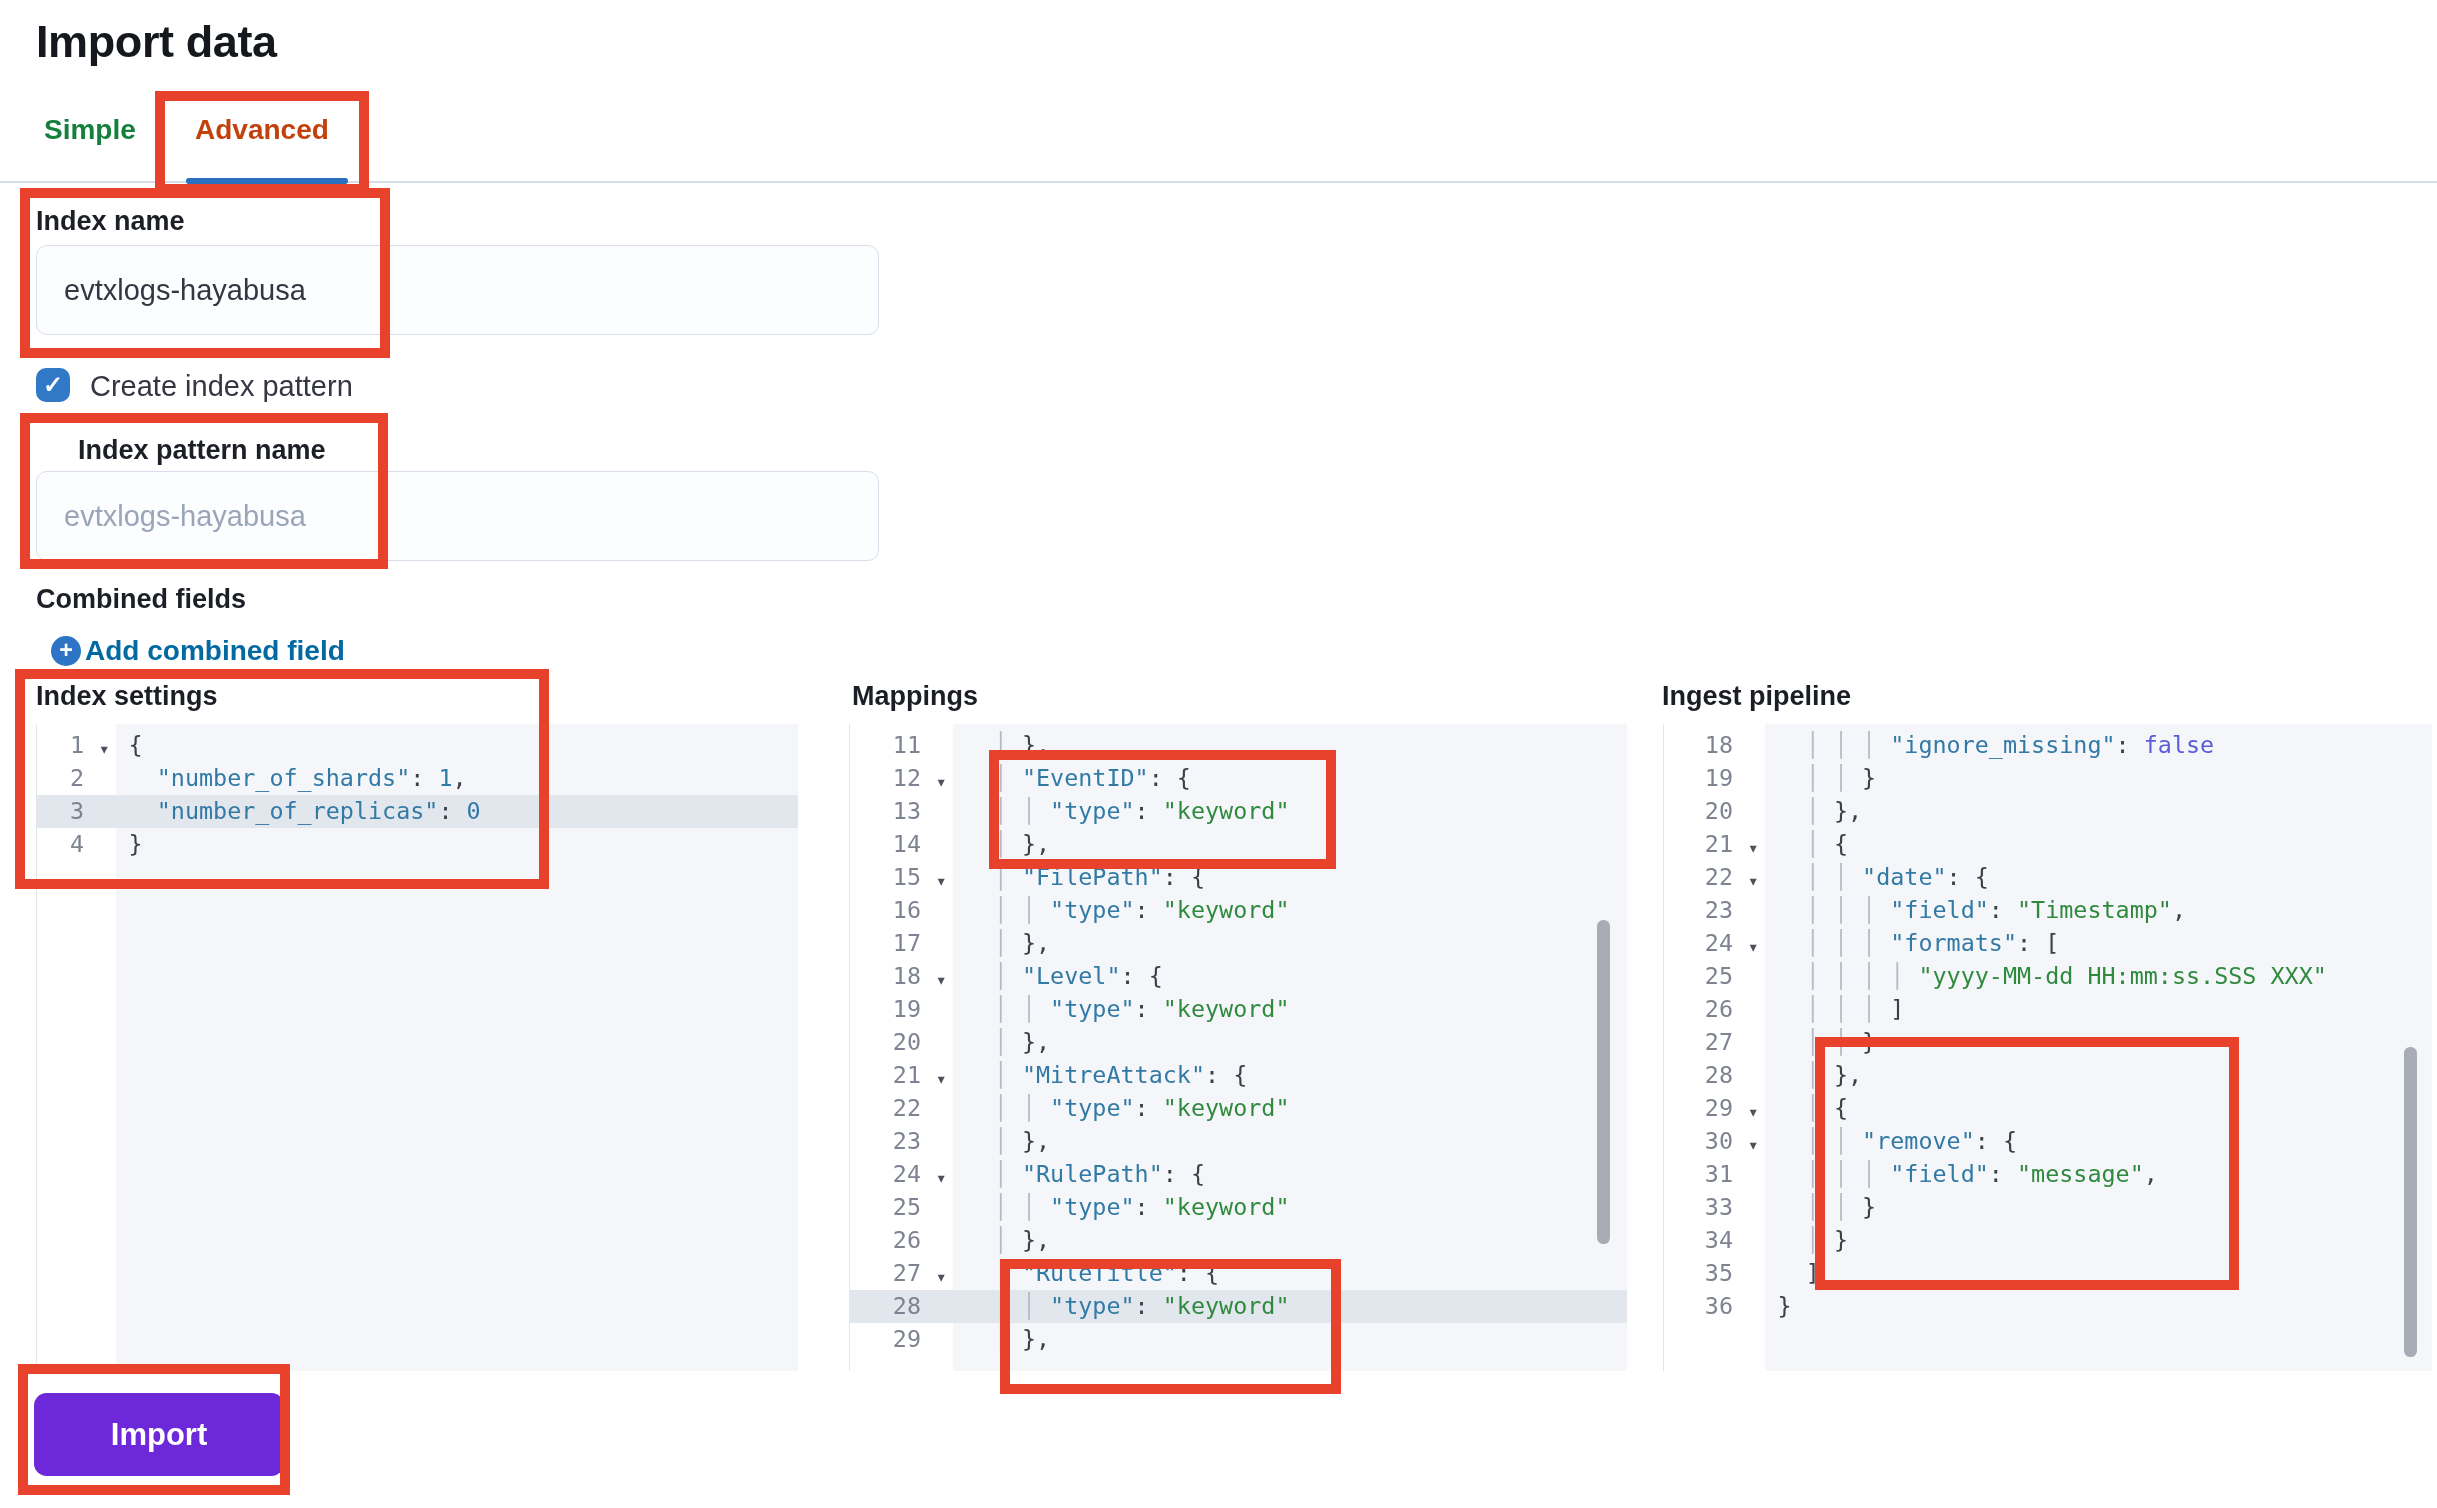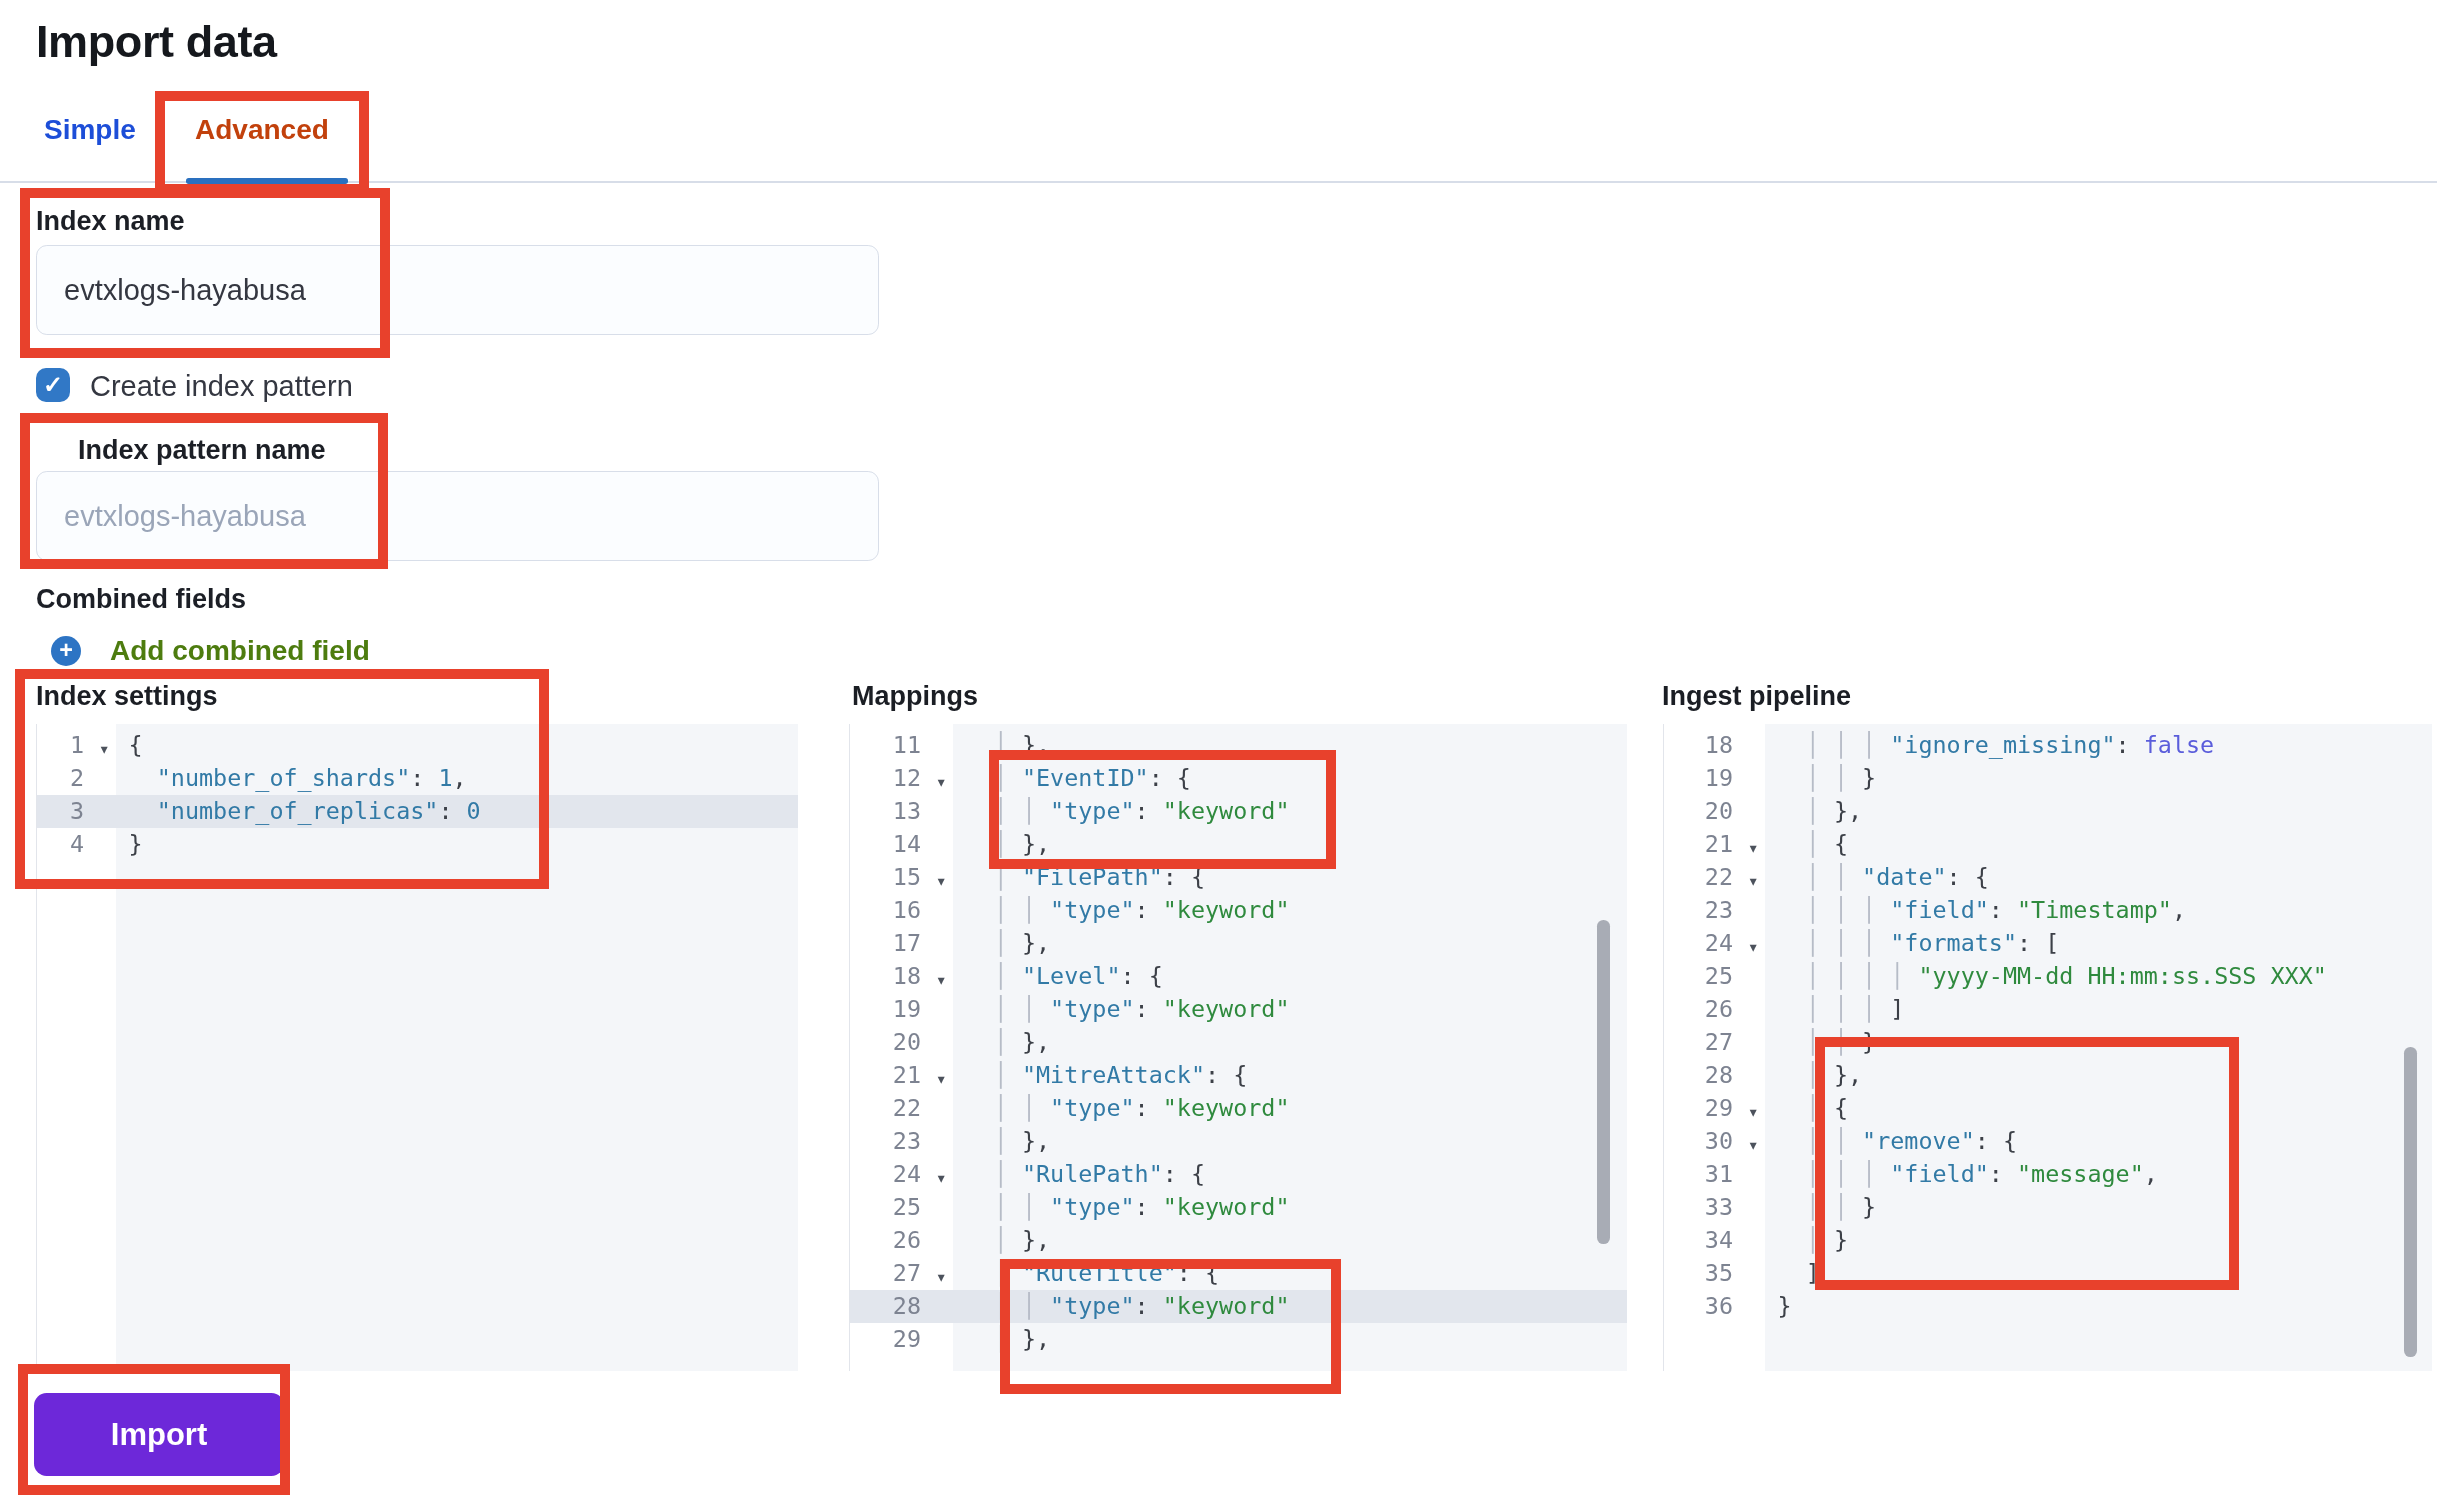--- a/index.html
+++ b/index.html
@@ -5,21 +5,21 @@
   html,body{margin:0;padding:0;background:#ffffff;}
   #screen{
     position:relative;width:2438px;height:1508px;background:#ffffff;overflow:hidden;
     font-family:"Liberation Sans",sans-serif;color:#343741;
   }
   .abs{position:absolute;}
 
   
   #page-title{left:36px;top:16px;font-size:45px;font-weight:700;color:#15181d;letter-spacing:-0.4px;}
   .tab{top:114px;font-size:28px;font-weight:700;cursor:pointer;}
-  #tab-simple{left:44px;color:#1d4ed8;}
+  #tab-simple{left:44px;color:#15803d;}
   #tab-advanced{left:195px;color:#c2410c;}
   #tab-underline{left:186px;top:178px;width:162px;height:6.3px;background:#2a70bf;border-radius:2.7px;z-index:2;}
   #divider{left:0;top:181px;width:2438px;height:1.8px;background:#d7dde8;}
 
   
   .form-label{font-size:27px;font-weight:700;color:#1c1f26;}
   #lbl-index-name{left:36px;top:206px;}
   #lbl-index-pattern{left:36px;top:435px;margin-left:42px;}
   #lbl-combined{left:36px;top:584px;}
   .txt-input{
@@ -34,21 +34,21 @@
   
   #checkbox{left:36px;top:368px;width:34px;height:34px;background:#3178c6;border-radius:10px;
     display:flex;align-items:center;justify-content:center;cursor:pointer;}
   #checkbox .tick{color:#ffffff;font-size:24px;font-weight:700;line-height:1;}
   #lbl-checkbox{left:90px;top:370px;font-size:29px;font-weight:400;color:#343741;cursor:pointer;}
 
   
   #add-combined{left:51px;top:635px;display:flex;align-items:center;cursor:pointer;}
   #plus-circle{width:30px;height:30px;border-radius:50%;background:#2d74c4;color:#fff;
     display:flex;align-items:center;justify-content:center;font-size:23.4px;font-weight:700;line-height:1;}
-  #add-combined .link-text{margin-left:29px;font-size:28px;font-weight:600;color:#4d7c0f;}
+  #add-combined .link-text{margin-left:4px;font-size:28px;font-weight:600;color:#0369a1;}
 
   
   .ed-label{top:681px;font-size:27px;font-weight:700;color:#1b1e24;}
   #edl-1{left:36px;} #edl-2{left:852px;} #edl-3{left:1662px;}
 
   
   .editor{
     position:absolute;top:724px;height:647px;overflow:hidden;
     border-left:0.9px solid #e2e5eb;box-sizing:border-box;
     background:linear-gradient(to right,#ffffff 0,#ffffff var(--gw),#f4f6f9 var(--gw),#f4f6f9 100%);

